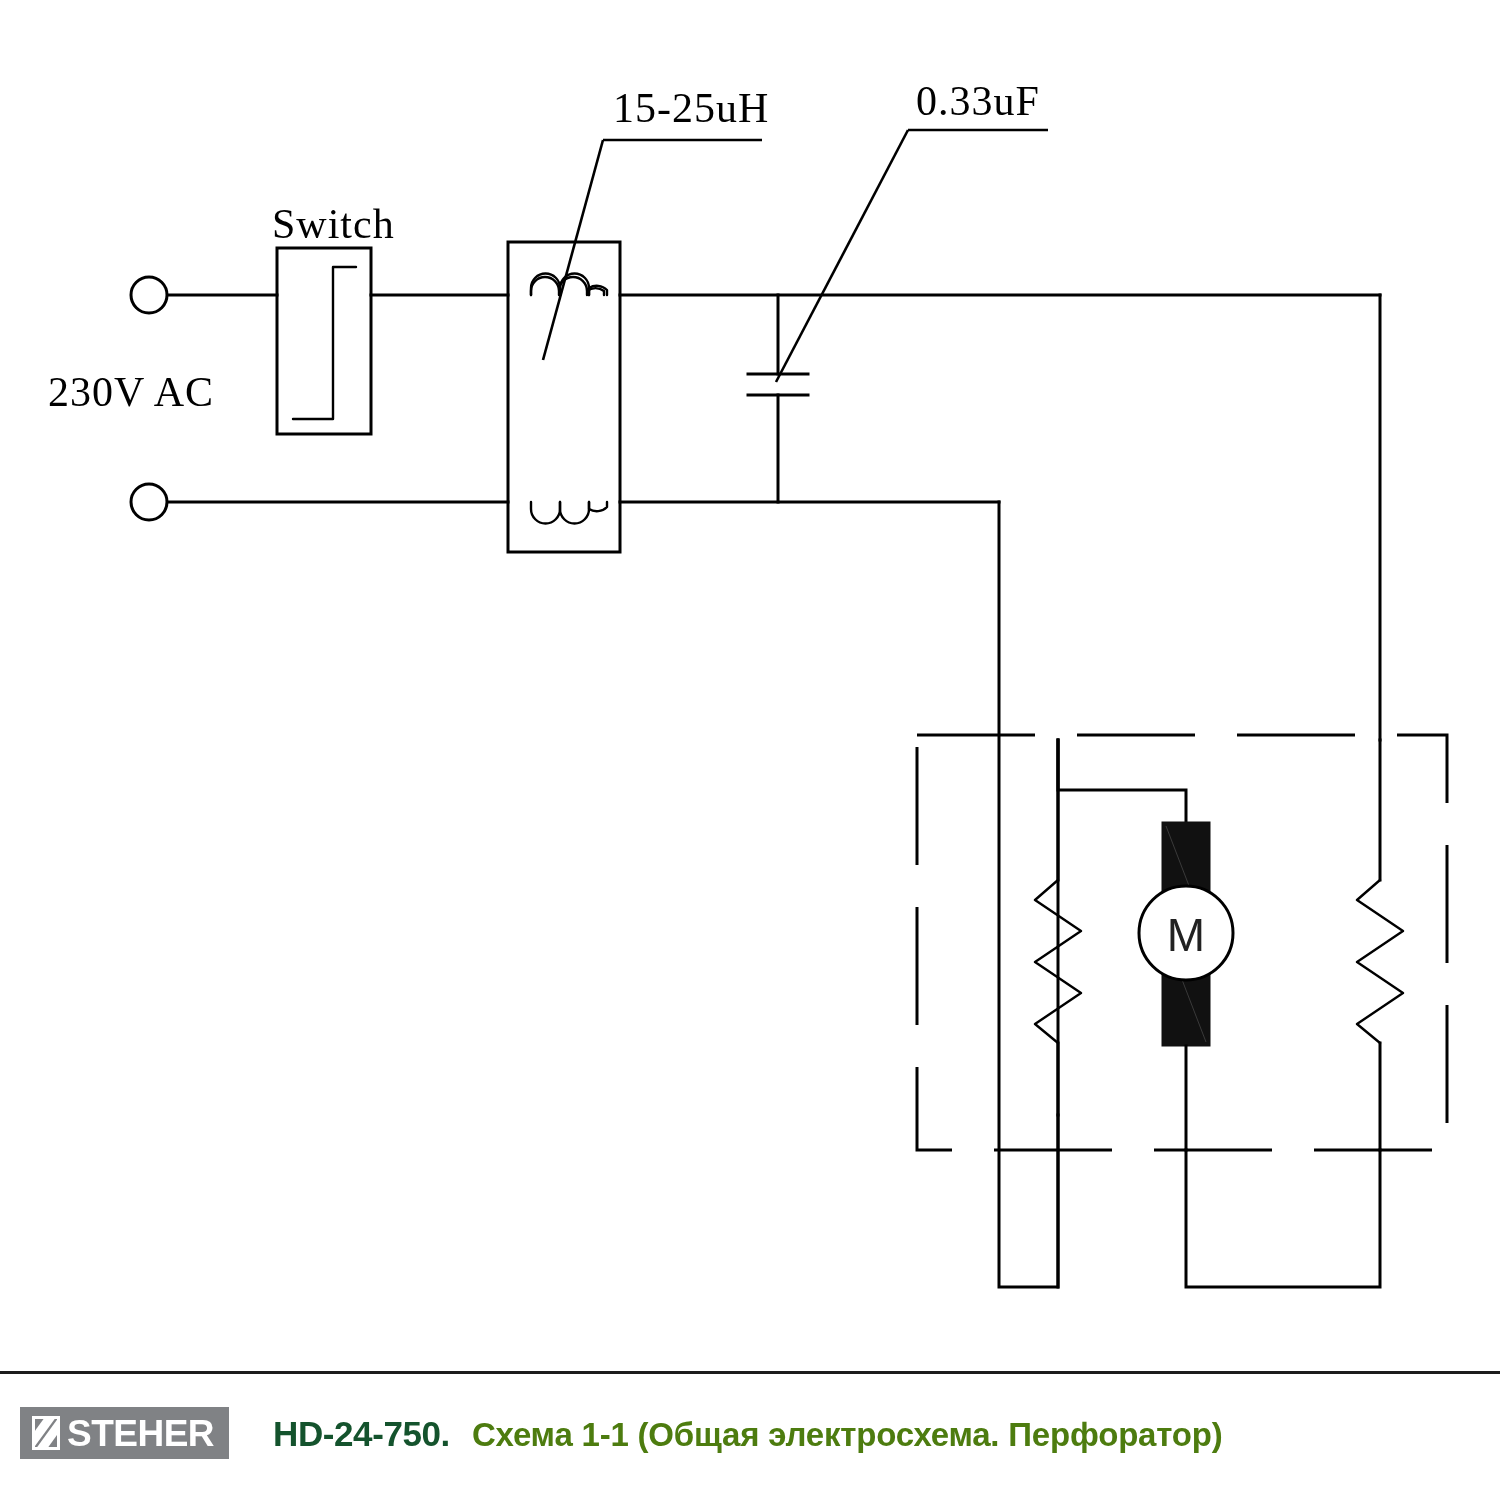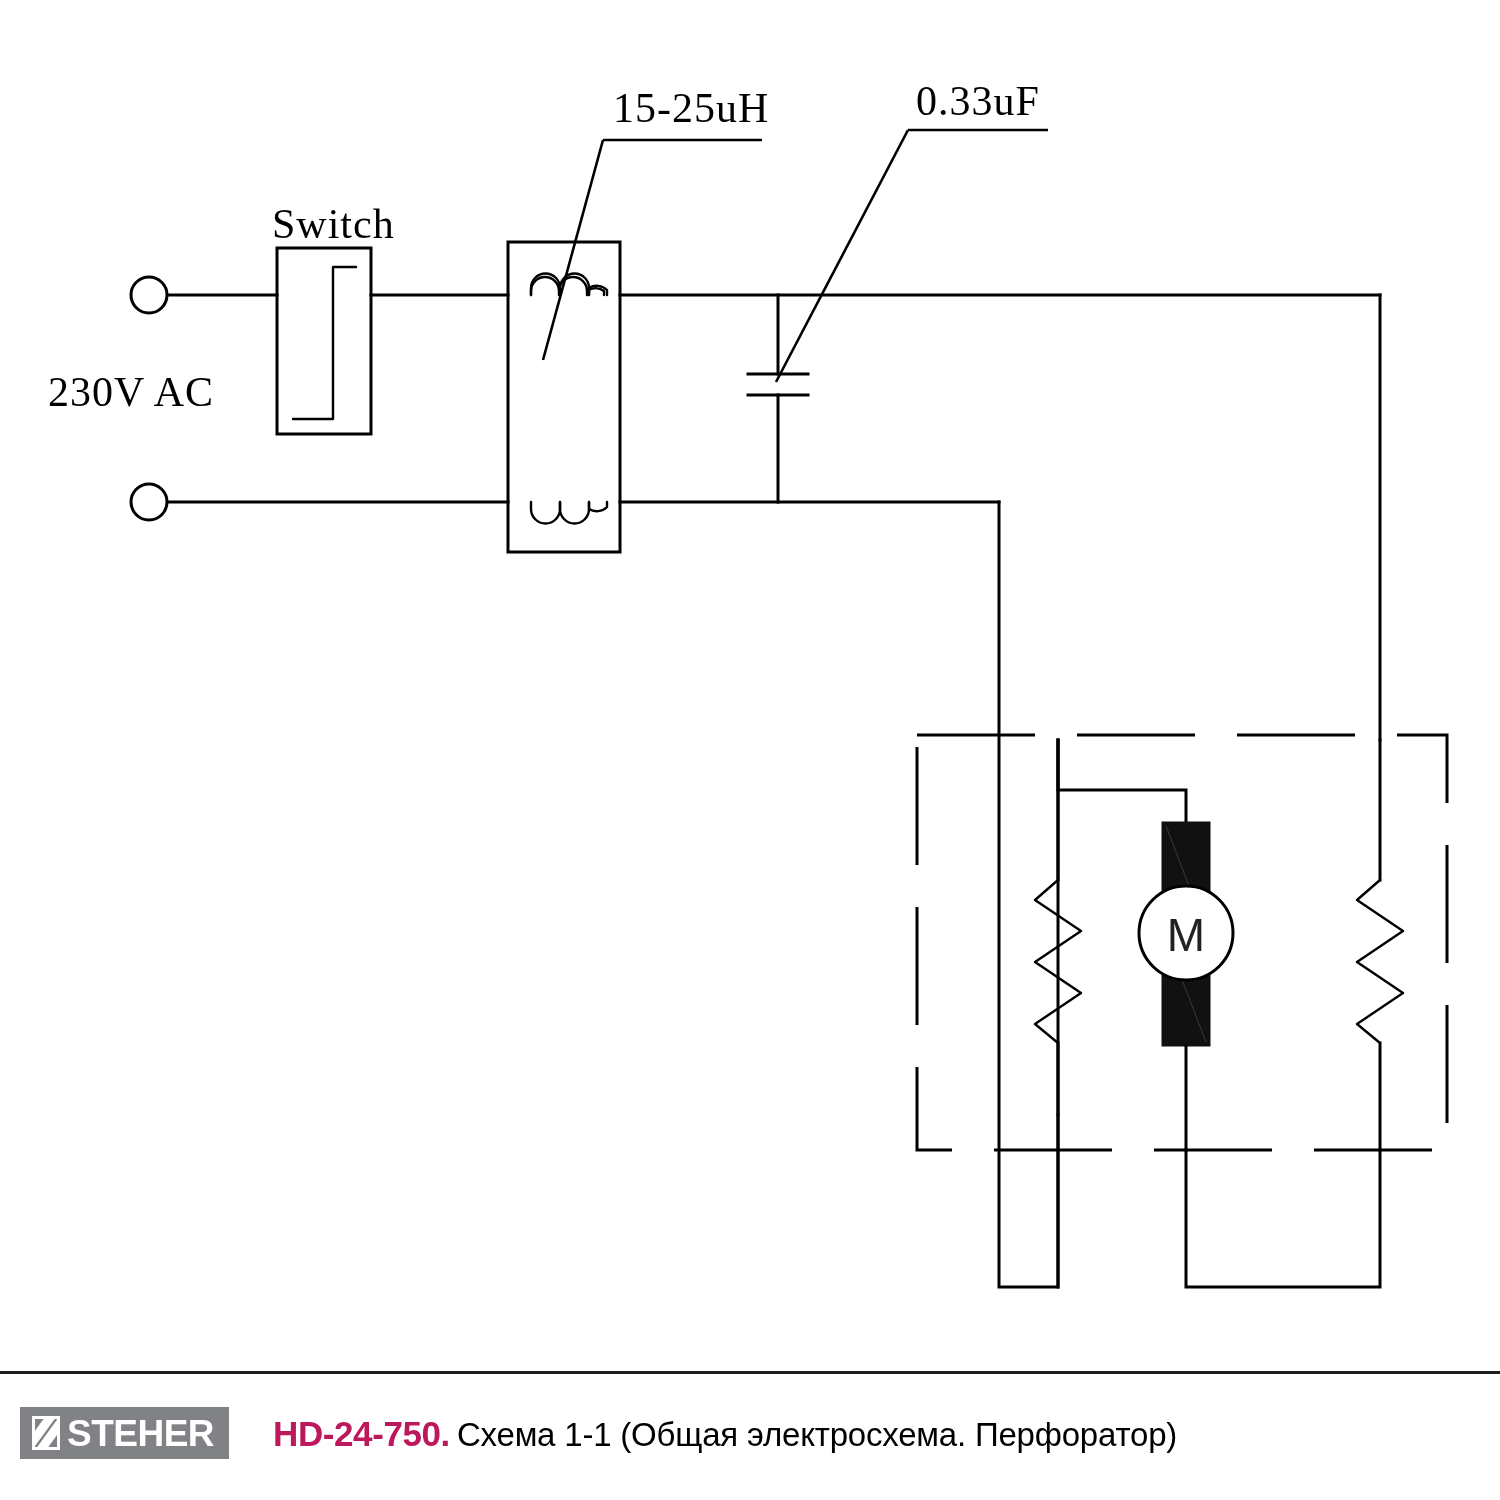--- a/index.html
+++ b/index.html
@@ -146,30 +146,30 @@
   }
   .footer-caption {
     margin-left: 44px;
     white-space: nowrap;
     line-height: 1;
   }
   .caption-model {
     font-family: "Liberation Sans", sans-serif;
     font-weight: bold;
     font-size: 35px;
-    color: #be185d;
+    color: #14532d;
     letter-spacing: -0.4px;
   }
   .caption-desc {
     font-family: "Liberation Sans", sans-serif;
-    font-weight: normal;
+    font-weight: bold;
     font-size: 33px;
-    color: #000000;
+    color: #4d7c0f;
     letter-spacing: -0.2px;
-    margin-left: 7px;
+    margin-left: 22px;
   }
 </style>
 </head>
 <body>
 
 <div id="schematic-root">
   <svg class="diagram" viewBox="0 0 1500 1500" xmlns="http://www.w3.org/2000/svg">
 
     <g>
 

